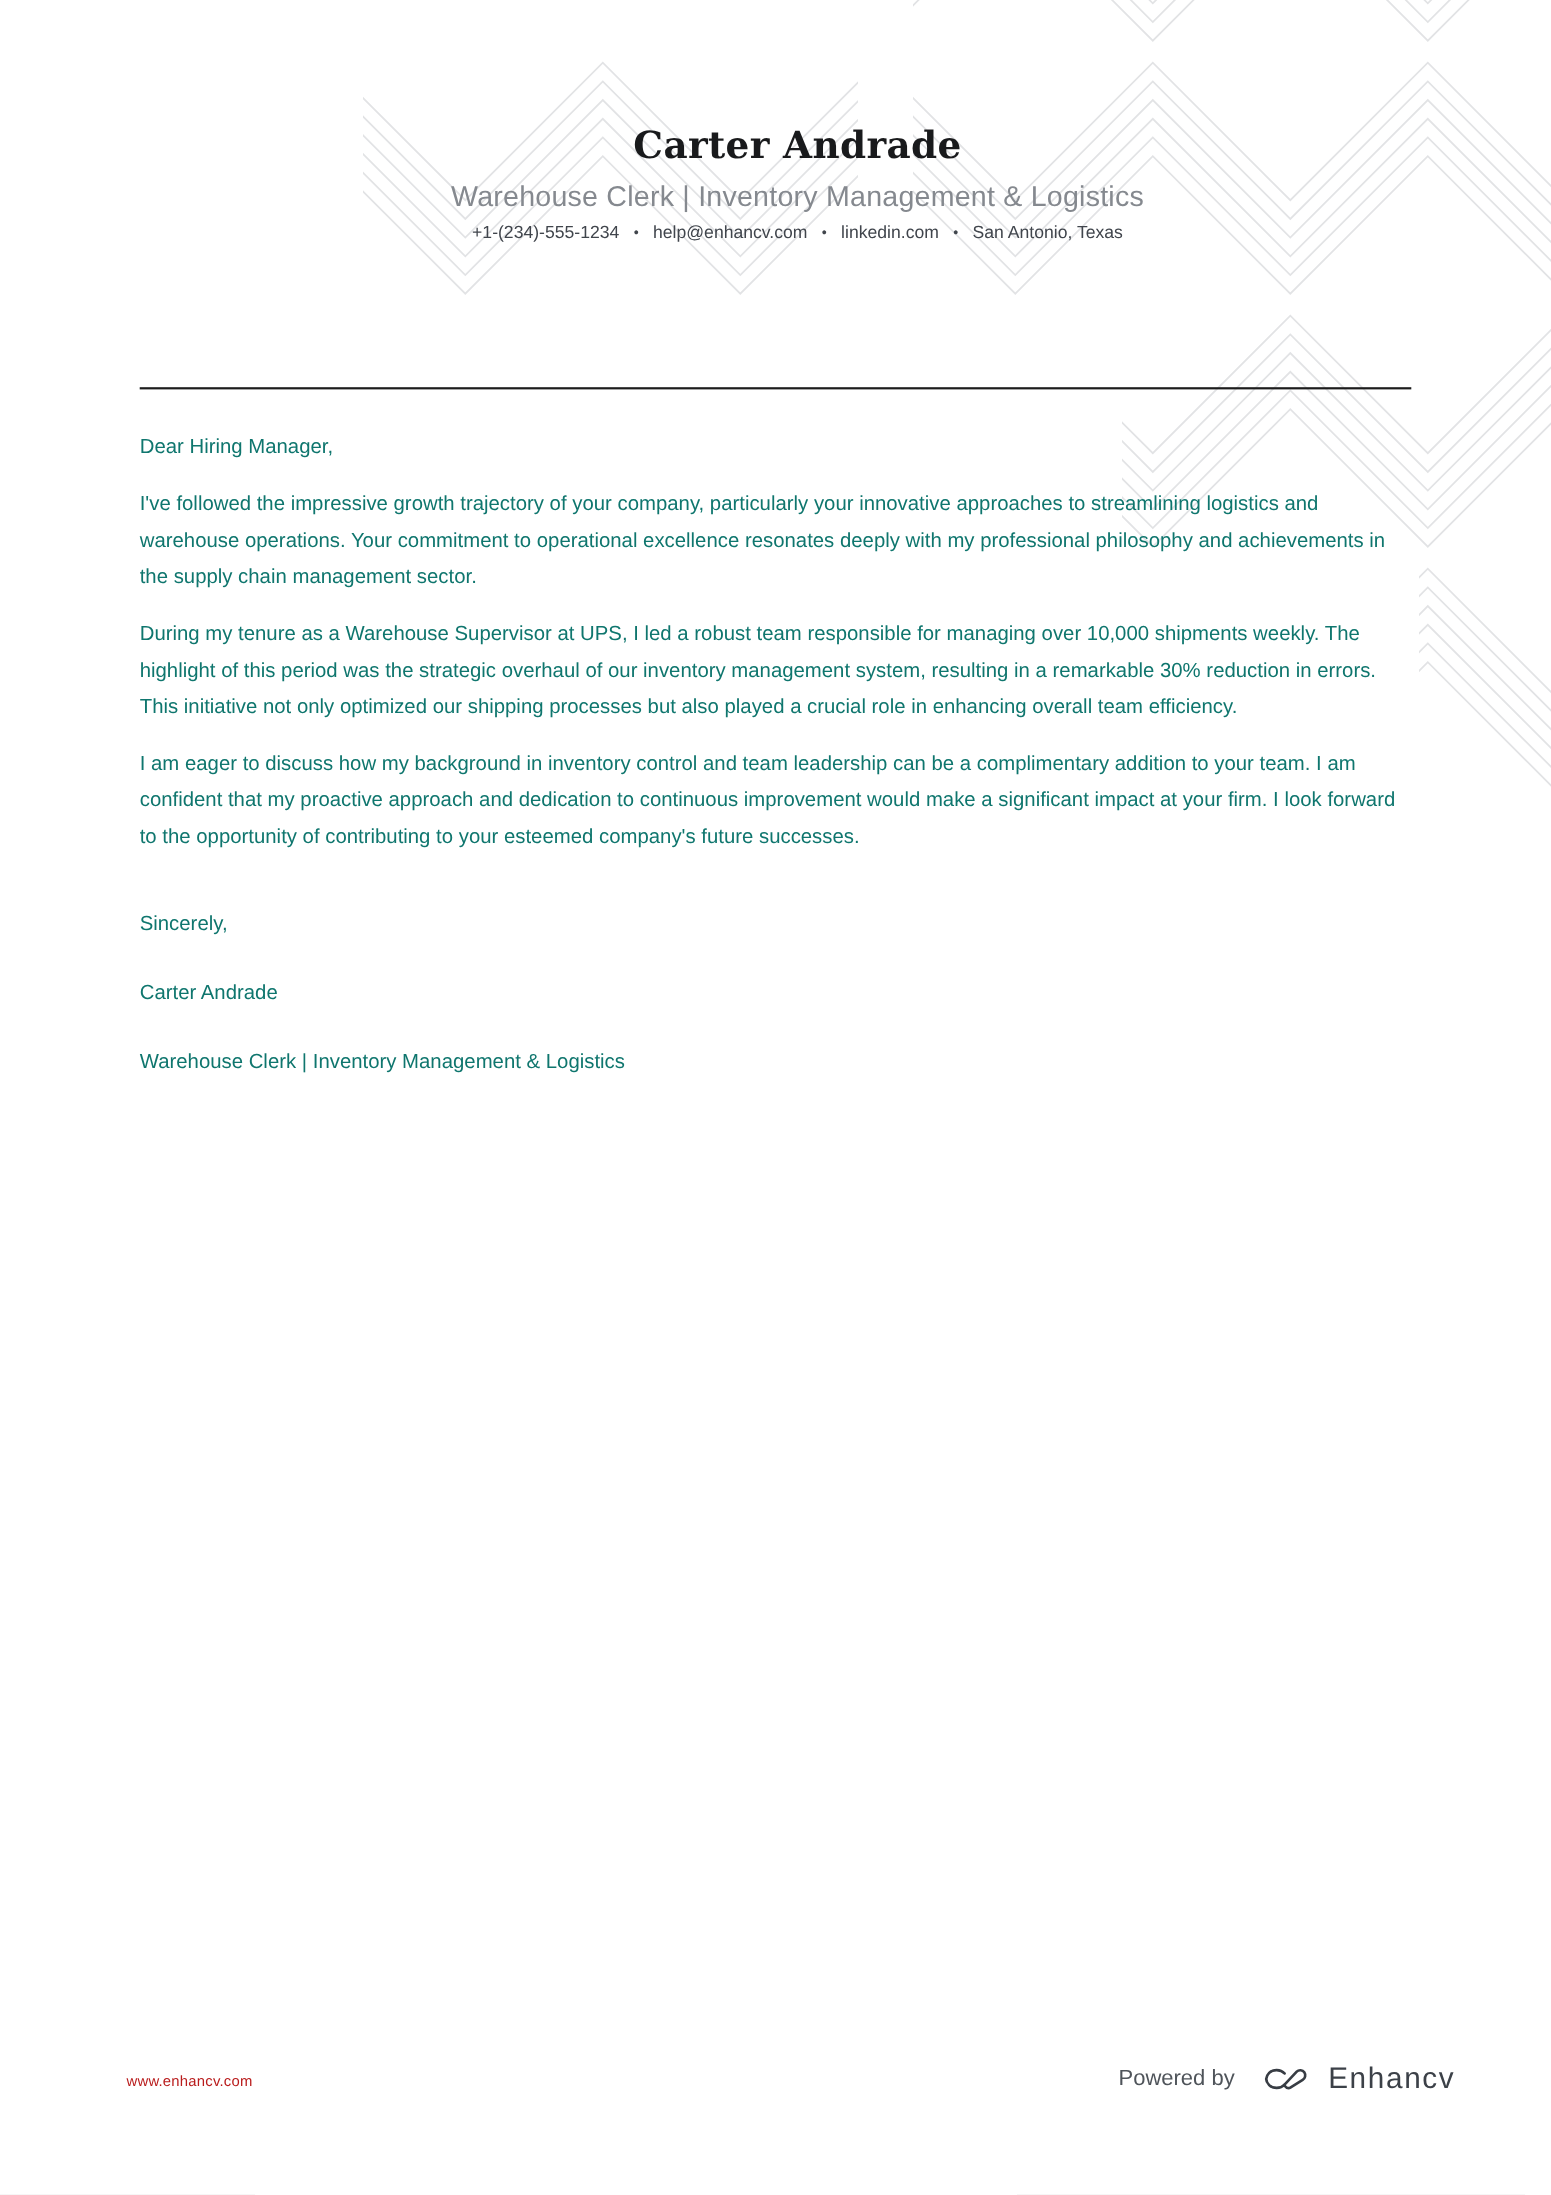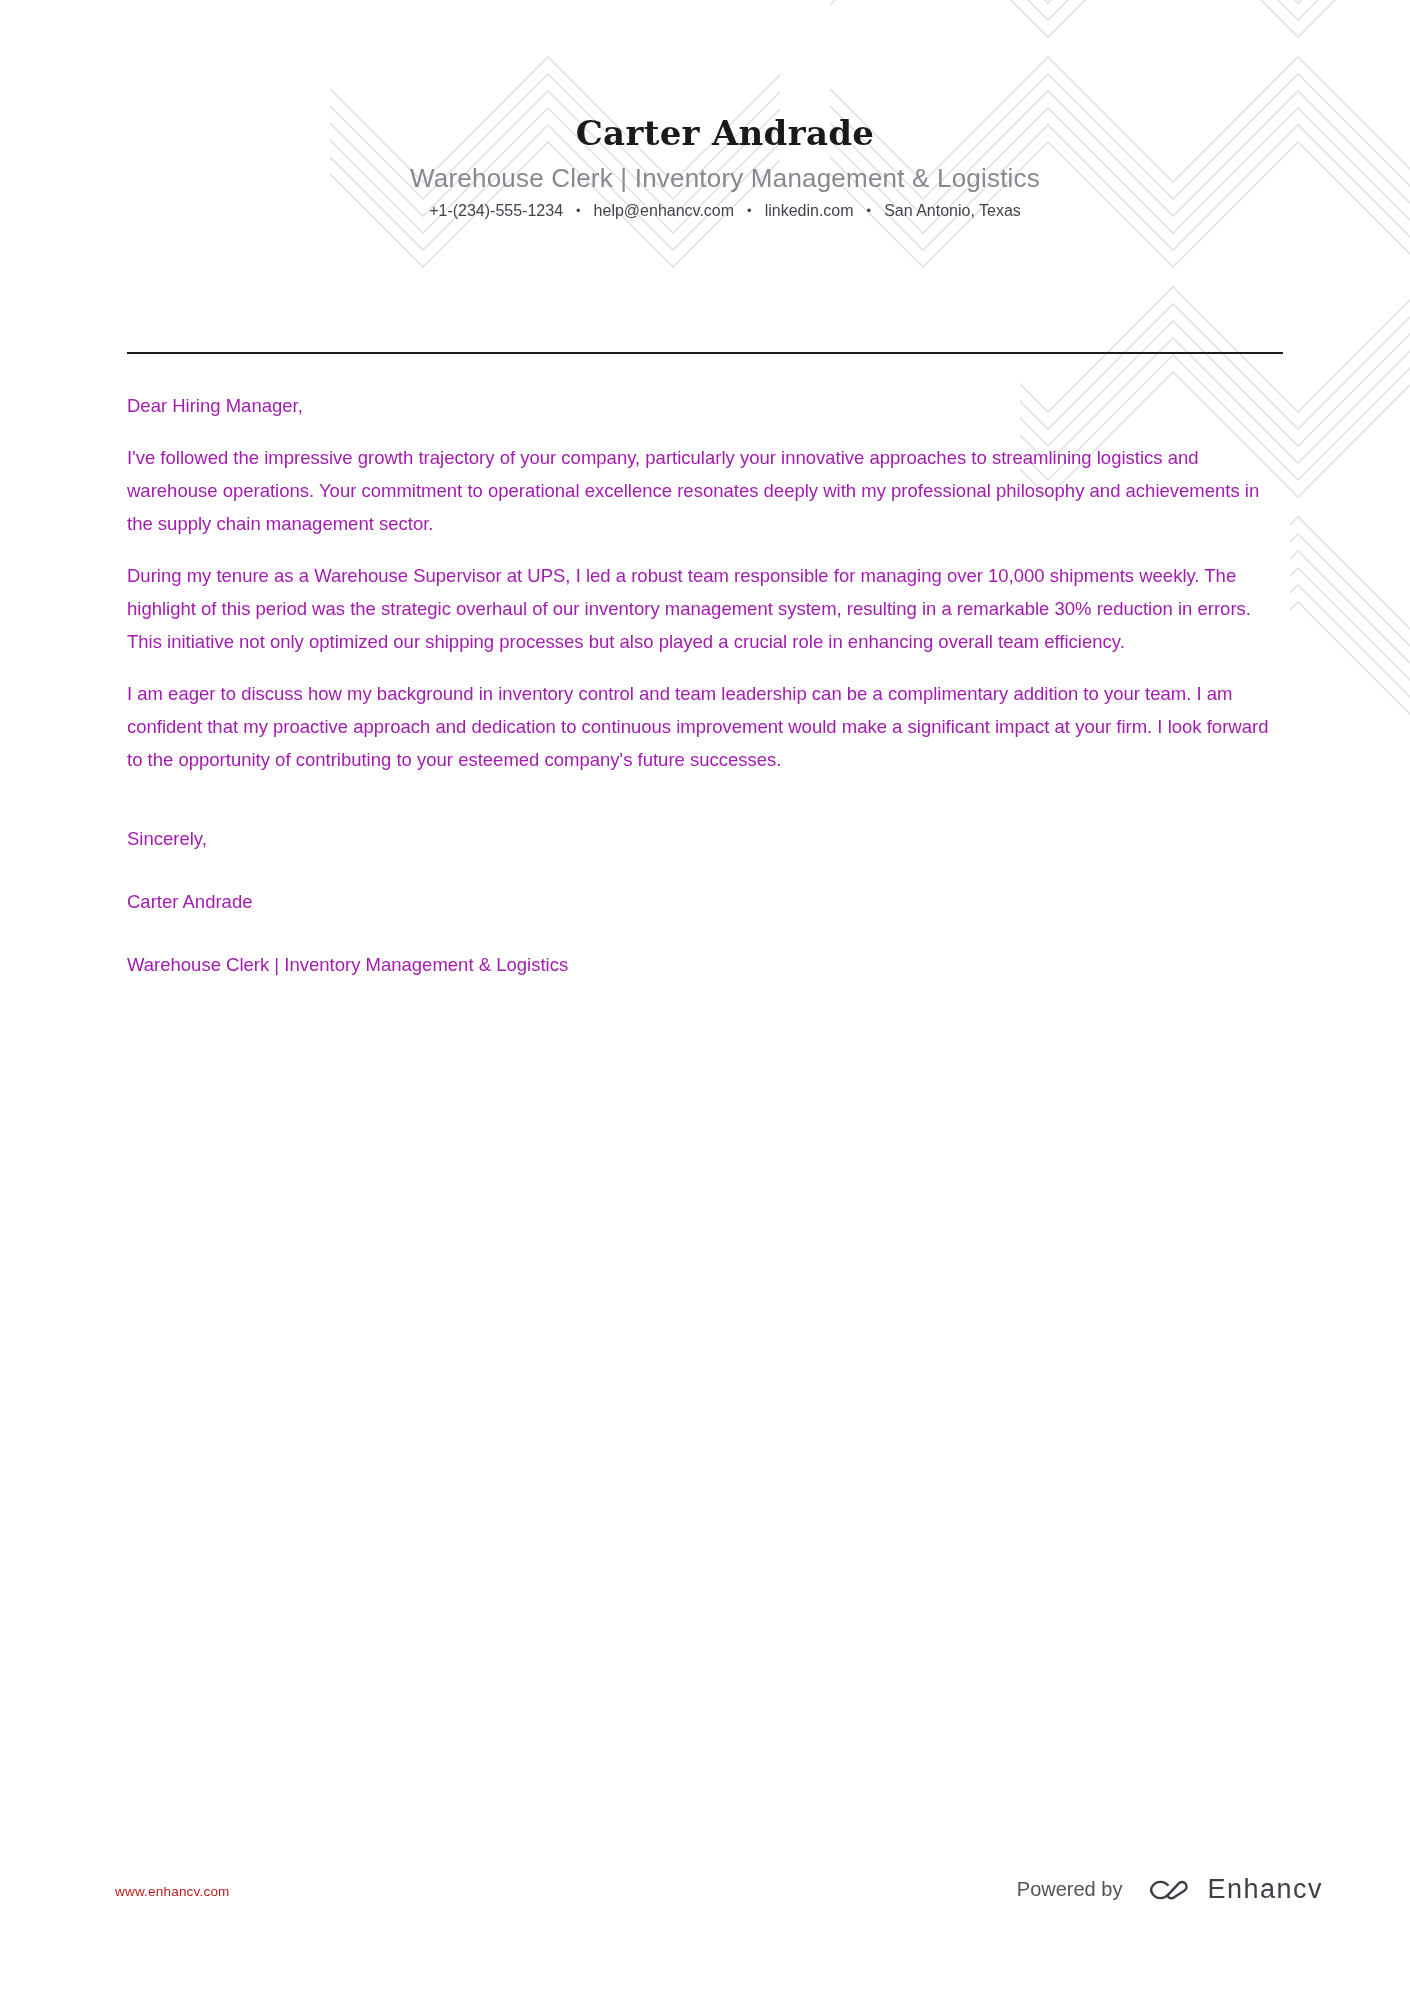--- a/index.html
+++ b/index.html
@@ -43,21 +43,21 @@
     font-family:"DejaVu Serif", serif;
     font-weight:700;font-size:26px;line-height:34px;
     color:#191a1c;letter-spacing:.5px;
   }
   .rule{
     position:absolute;top:352px;left:127px;width:1156px;height:2px;
     background:#1c1c1c;
   }
   .body{
     position:absolute;top:389px;left:127px;width:1158px;
-    font-size:18.5px;line-height:33px;color:#a21caf;
+    font-size:18.5px;line-height:33px;color:#0f766e;
   }
   .body p{margin:0 0 19px 0;}
   .body p.pre-closing{margin-bottom:46px;}
   .body p.closing-line{margin-bottom:30px;}
 
   .footer-left{
     position:absolute;left:115px;top:1884px;
     font-size:13.5px;color:#b91c1c;letter-spacing:.2px;
   }
   .footer-right{

